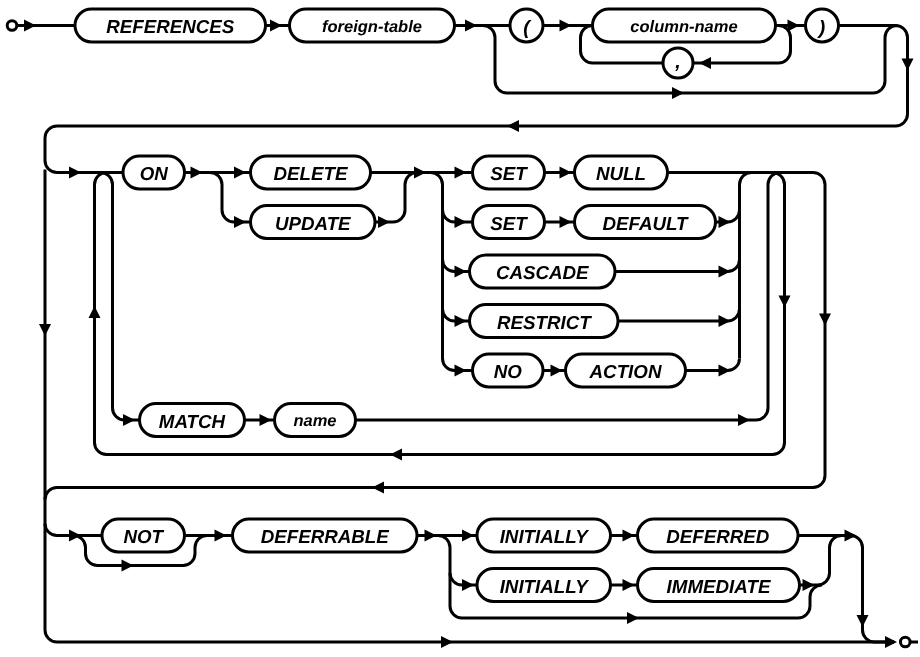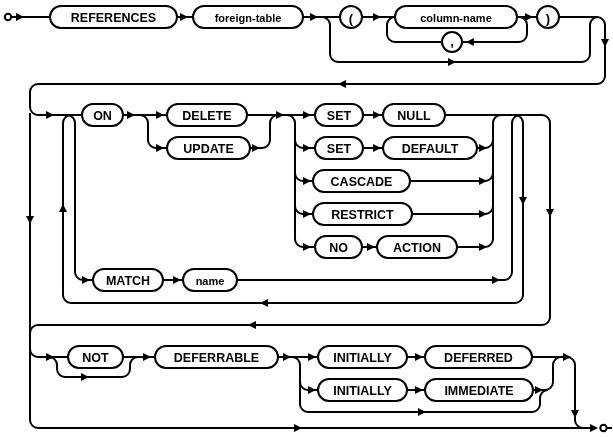--- a/index.html
+++ b/index.html
@@ -1,16 +1,16 @@
 <!DOCTYPE html>
 <html><head>
 <meta charset="utf-8">
 <style>
   html,body{margin:0;padding:0;background:#ffffff;}
-  .stage{width:613px;height:438px;background:#fff;position:relative;font-family:"Liberation Sans",sans-serif;}
+  .stage{width:613px;height:438px;background:#fff;position:relative;font-family:"Liberation Sans",sans-serif;font-style:italic;}
   svg{display:block;}
   .wire{fill:none;stroke:#000;stroke-width:2;}
   .bubble{fill:#fff;stroke:#000;stroke-width:2;}
   .ah{fill:#000;stroke:none;}
   .kw{font-family:"Liberation Sans",sans-serif;font-weight:bold;font-size:12.5px;fill:#000;text-anchor:middle;dominant-baseline:central;}
   .nt{font-family:"Liberation Sans",sans-serif;font-weight:bold;font-size:11px;fill:#000;text-anchor:middle;dominant-baseline:central;}
   .pn{font-family:"Liberation Sans",sans-serif;font-weight:bold;font-size:13px;fill:#000;text-anchor:middle;dominant-baseline:central;}
 </style>
 </head>
 <body>

